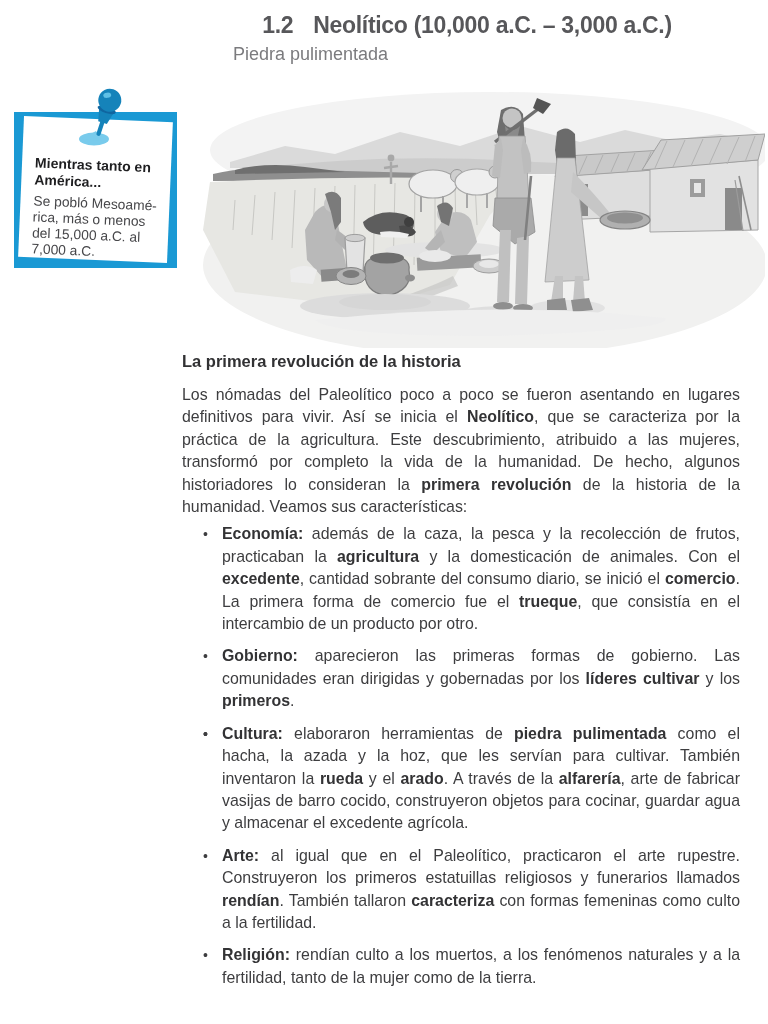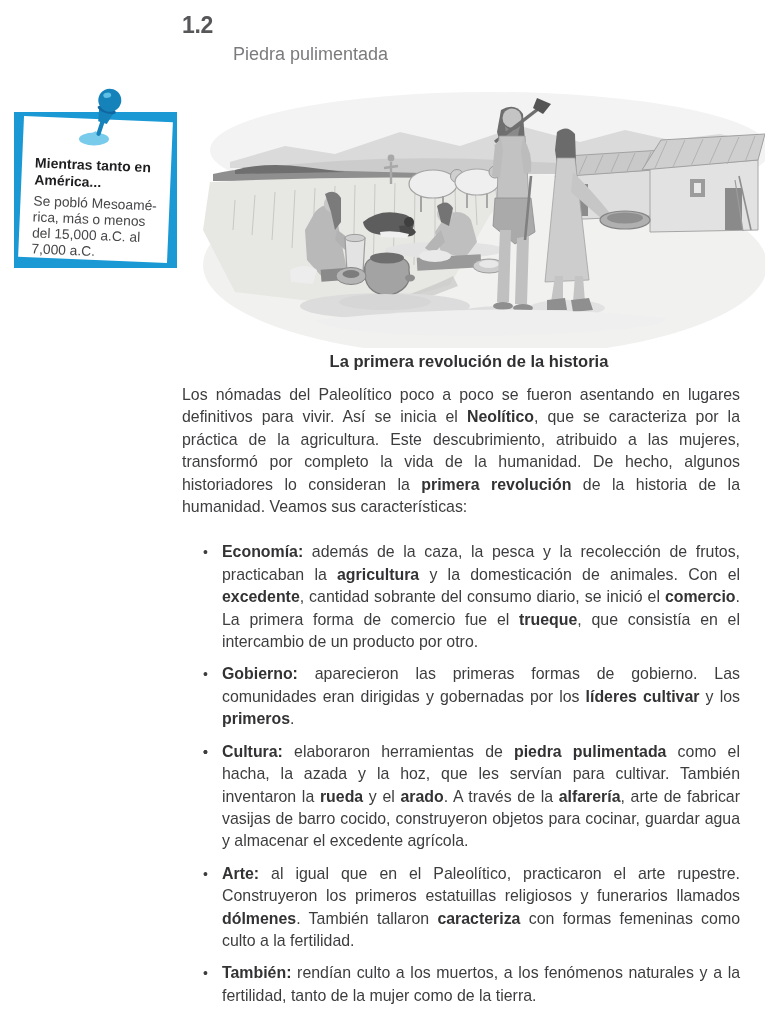--- a/index.html
+++ b/index.html
@@ -5,55 +5,56 @@
   html,body{margin:0;padding:0;}
   body{
     width:768px;height:1024px;background:#ffffff;position:relative;overflow:hidden;
     font-family:"Liberation Sans","DejaVu Sans",sans-serif;
   }
   .page{position:absolute;inset:0;}
 
   
   .header{position:absolute;left:182px;top:12px;width:570px;}
   .title-row{display:flex;align-items:baseline;color:#57575a;font-weight:700;
-    font-size:23px;letter-spacing:-0.3px;}
+    font-size:23px;letter-spacing:-0.3px;justify-content:center;}
   .title-row .num{display:inline-block;width:51px;flex:0 0 51px;}
   .subtitle{margin-left:51px;margin-top:5px;font-size:18px;color:#7b7b7e;}
 
   
   .note{position:absolute;left:14px;top:112px;width:163px;height:156px;background:#1a99d4;}
   .note .paper{position:absolute;left:7px;top:7px;right:7px;bottom:8px;background:#ffffff;
     transform:rotate(2.4deg);transform-origin:50% 50%;
     padding:38px 10px 6px 13px;box-sizing:border-box;}
   .note-title{font-size:14px;font-weight:700;color:#1e1e20;line-height:16.5px;white-space:pre-line;}
   .note-body{margin-top:6px;font-size:13.8px;color:#47474a;line-height:16px;white-space:pre-line;}
   .pushpin{position:absolute;left:58px;top:-27px;width:66px;height:66px;z-index:3;}
 
   
   .figure{position:absolute;left:195px;top:80px;width:570px;height:268px;}
   .figure svg{width:100%;height:100%;display:block;}
 
   
   .content{position:absolute;left:182px;top:352px;width:558px;color:#3d3d3f;}
-  .content h2{margin:0 0 13px 16px;font-size:16.5px;color:#313133;font-weight:700;text-align:center;}
-  .content p{margin:0 0 23px 0;font-size:15.9px;line-height:22.4px;text-align:justify;}
+  .content h2{margin:0 0 13px 0;font-size:16.5px;color:#313133;font-weight:700;}
+  .content p{margin:0 0 5px 0;font-size:15.9px;line-height:22.4px;text-align:justify;}
   .content b{font-weight:700;color:#333335;}
   ul.props{list-style:none;margin:0;padding:0;}
   ul.props li{position:relative;padding-left:40px;margin-bottom:10px;
     font-size:15.9px;line-height:22.4px;text-align:justify;}
   ul.props li .mark{position:absolute;left:21px;top:0;font-size:14px;color:#3d3d3f;}
 </style>
 </head>
 <body>
 
 <div class="page">
 
   <div class="header">
     <div class="title-row">
       <span class="num">1.2</span>
+      <span>Neolítico (10,000 a.C. – 3,000 a.C.)</span>
     </div>
     <div class="subtitle">Piedra pulimentada</div>
   </div>
 
   <aside class="note">
     <svg class="pushpin" viewBox="0 0 66 66">
       <ellipse cx="22" cy="54" rx="15" ry="6.5" fill="#79cbec"></ellipse>
       <path d="M10 54 L24 46 30 56 Z" fill="#79cbec"></path>
       <g transform="rotate(18 33 30)">
         <rect x="30.6" y="36" width="4.2" height="16" rx="2" fill="#1583ba"></rect>
@@ -243,22 +244,22 @@
       </li>
       <li>
         <span class="mark">•</span>
       </li>
       <li>
         <span class="mark">•</span>
         <span><b>Cultura:</b><span> elaboraron herramientas de </span><b>piedra pulimentada</b><span> como el hacha, la azada y la hoz, que les servían para cultivar. También inventaron la </span><b>rueda</b><span> y el </span><b>arado</b><span>. A través de la </span><b>alfarería</b><span>, arte de fabricar vasijas de barro cocido, construyeron objetos para cocinar, guardar agua y almacenar el excedente agrícola.</span></span>
       </li>
       <li>
         <span class="mark">•</span>
-        <span><b>Arte:</b><span> al igual que en el Paleolítico, practicaron el arte rupestre. Construyeron los primeros estatuillas religiosos y funerarios llamados </span><b>dólmenes</b><span>. También tallaron </span><b>caracteriza</b><span> con formas femeninas como culto a la fertilidad.</span></span>
-      </li>
-      <li>
-        <span class="mark">•</span>
-        <span><b>También:</b><span> rendían culto a los muertos, a los fenómenos naturales y a la fertilidad, tanto de la mujer como de la tierra.</span></span>
+        <span><b>Arte:</b><span> al igual que en el Paleolítico, practicaron el arte rupestre. Construyeron los primeros estatuillas religiosos y funerarios llamados </span><b>rendían</b><span>. También tallaron </span><b>caracteriza</b><span> con formas femeninas como culto a la fertilidad.</span></span>
+      </li>
+      <li>
+        <span class="mark">•</span>
+        <span><b>Religión:</b><span> rendían culto a los muertos, a los fenómenos naturales y a la fertilidad, tanto de la mujer como de la tierra.</span></span>
       </li>
     </ul>
   </section>
 
 </div>
 
 </body></html>

